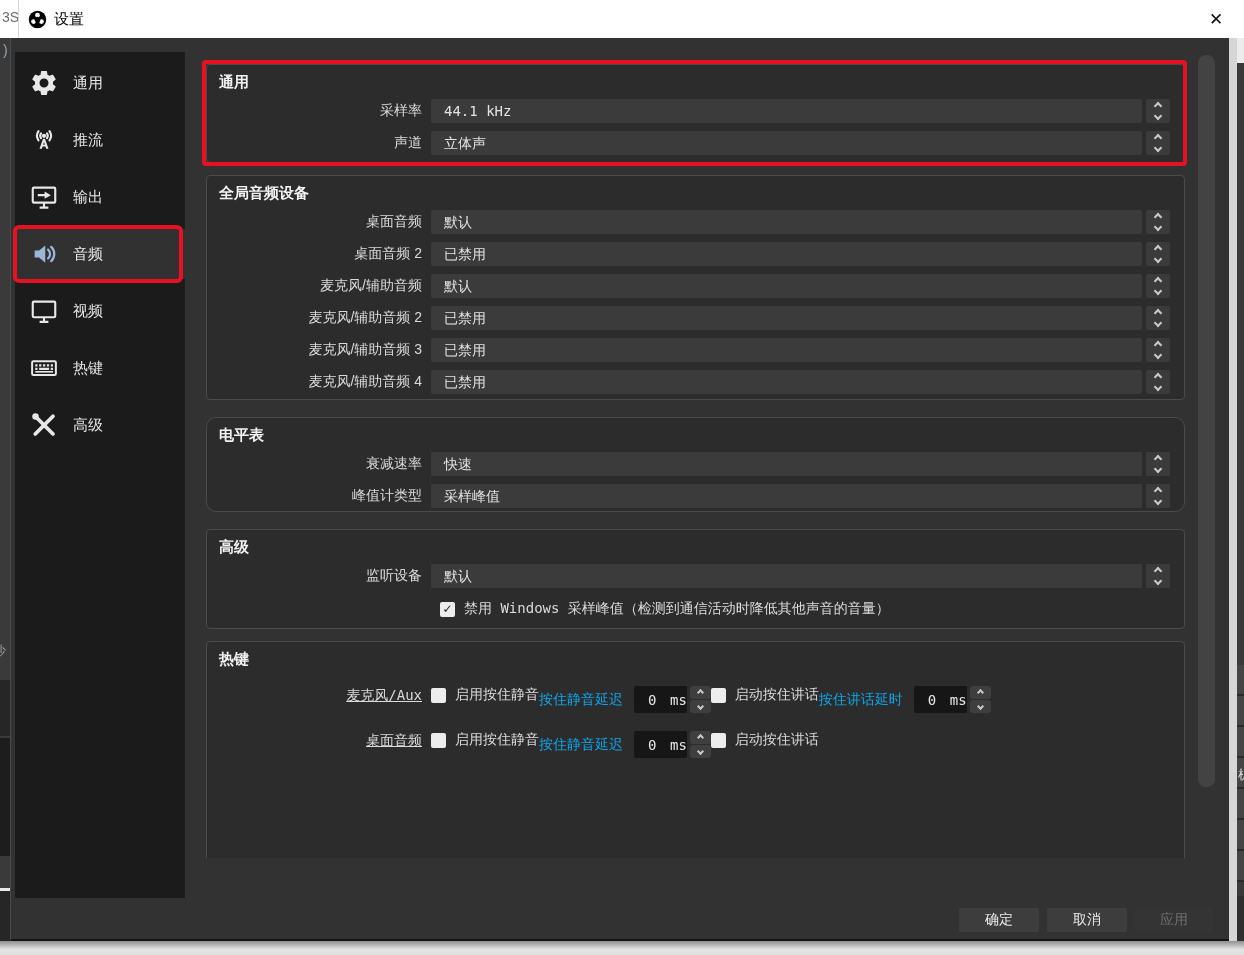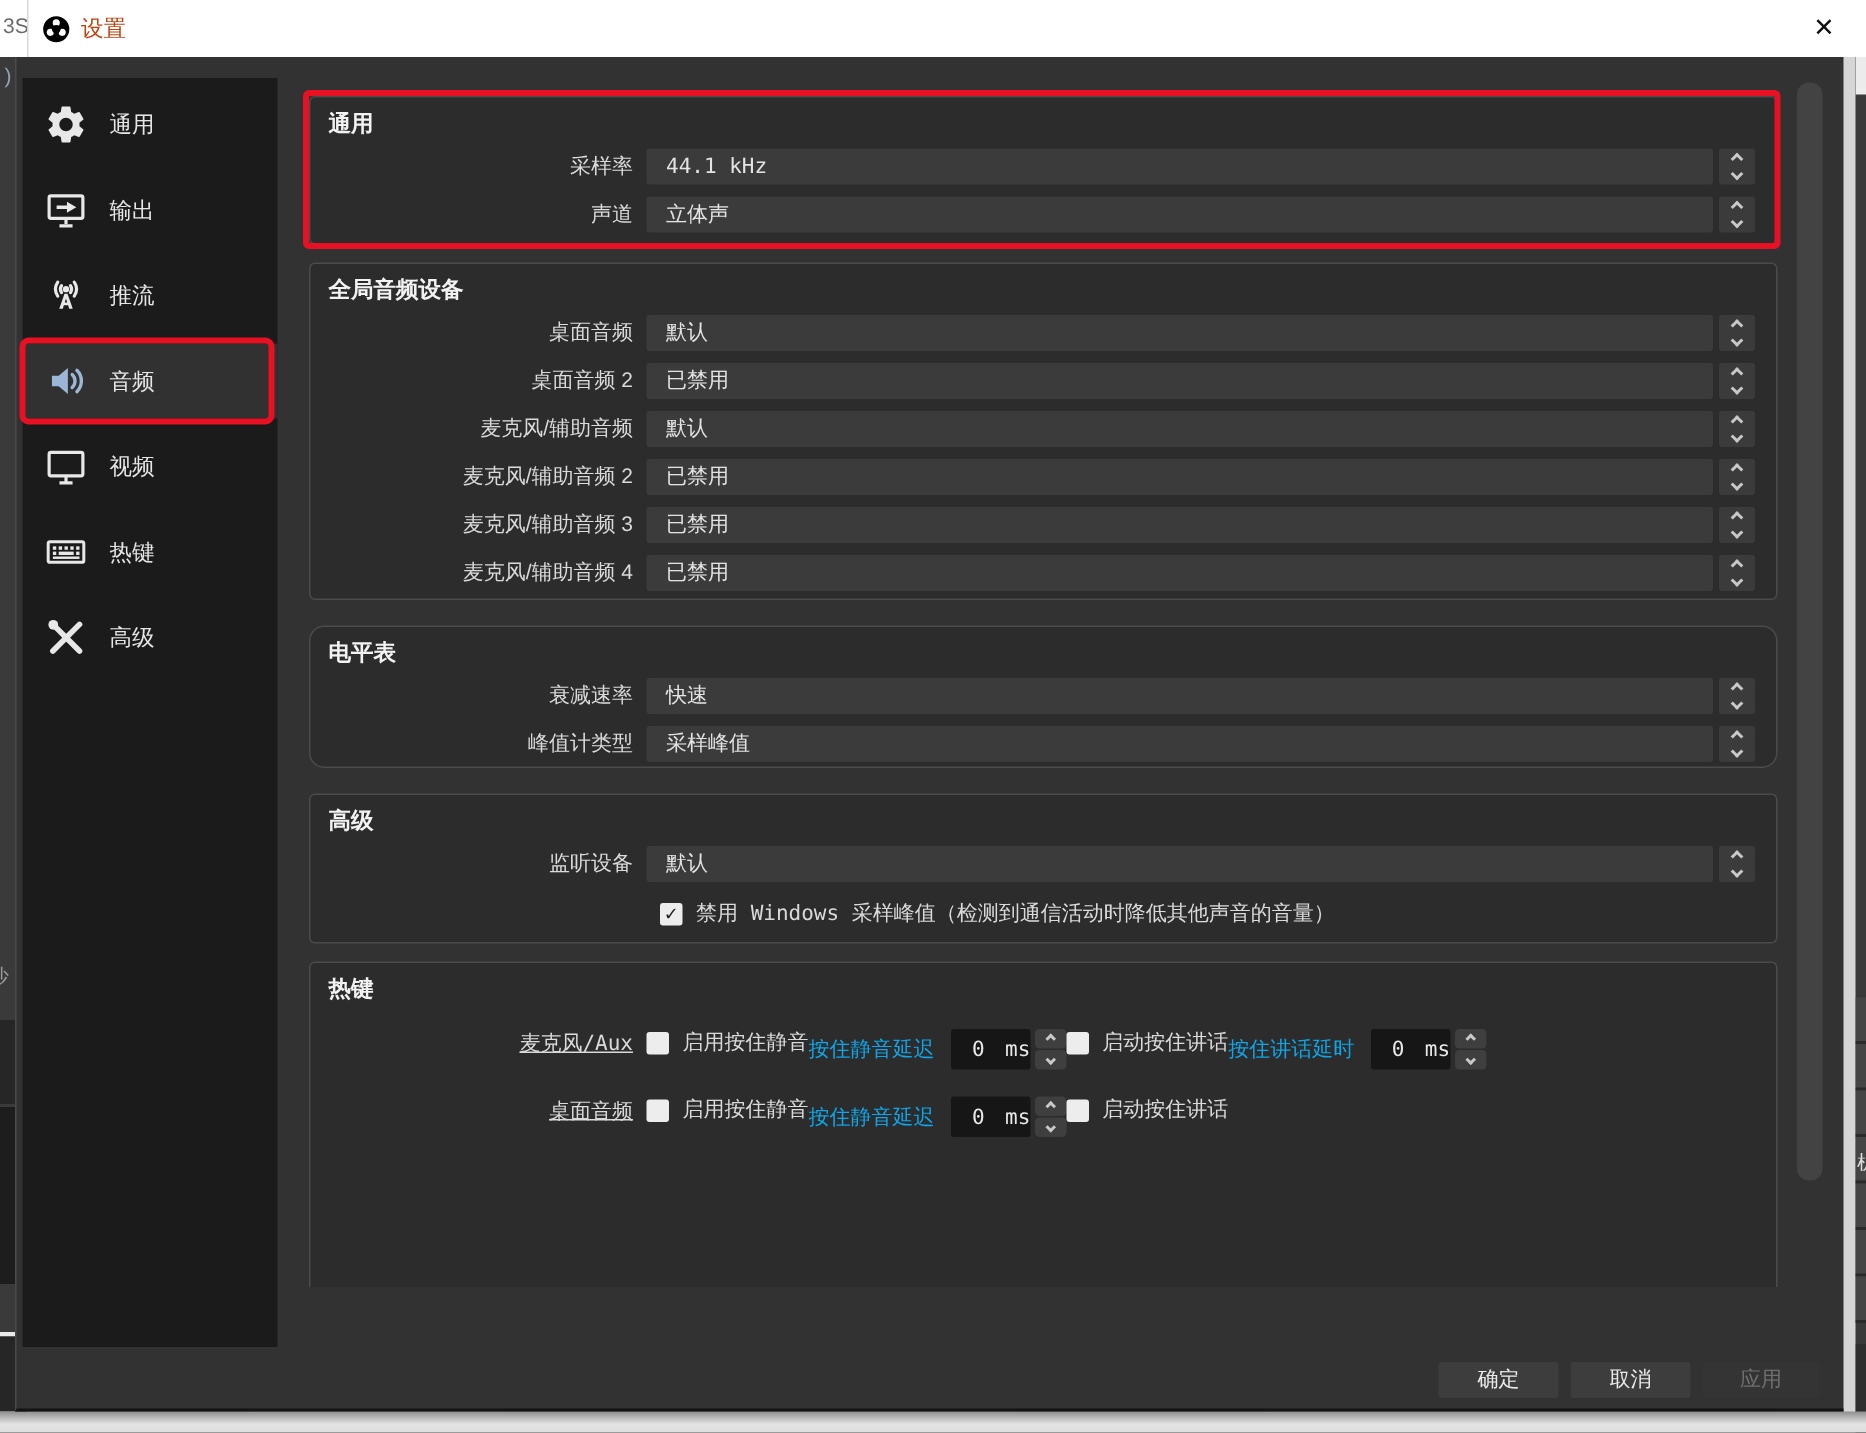--- a/index.html
+++ b/index.html
@@ -22,21 +22,21 @@
   .ur-row .frag { position:absolute; left:1px; top:8px; color:#dcdcdc; font-size:13px; }
   .ur-bottom { position:absolute; top:896px; left:0; width:7px; height:59px; background:#2f2f2f; }
 
   .bottom-strip { position:absolute; left:0; top:941px; width:1244px; height:14px; background:linear-gradient(#8f8f8f,#e3e3e3 60%,#dedede); }
 
   
   .titlebar { position:absolute; left:0; top:0; width:1244px; height:38px; background:#ffffff; display:flex; align-items:center; }
   .tb-frag { position:absolute; left:2px; top:9px; color:#6b6b6b; font-size:14px; }
   .tb-sep { position:absolute; left:18px; top:0; width:1px; height:38px; background:#d8d8d8; }
   .obs-logo { position:absolute; left:28px; top:10px; width:19px; height:19px; }
-  .tb-title { position:absolute; left:54px; top:10px; color:#c2410c; font-size:15px; }
+  .tb-title { position:absolute; left:54px; top:10px; color:#000000; font-size:15px; }
   .tb-close { position:absolute; left:1200px; top:6px; width:32px; height:26px; display:flex; align-items:center; justify-content:center; color:#111; font-size:17px; cursor:default; }
 
   
   .dialog { position:absolute; left:10px; top:38px; width:1219px; height:903px; background:#323232; border-left:1px solid #4a4a4a; border-bottom:2px solid #141414; }
 
   .sidebar { position:absolute; left:4px; top:14px; width:170px; height:846px; background:#1b1b1b; padding-top:6px; }
   .side-item { height:50px; margin-bottom:7px; display:flex; align-items:center; padding-left:14px; gap:14px; }
   .side-item.sel { background:#313131; }
   .side-item .icon { width:30px; height:30px; color:#e8e8e8; flex:0 0 30px; }
   .side-item.sel .icon { color:#9cb6d6; }
@@ -141,42 +141,42 @@
       <span class="icon">
         <svg viewBox="0 0 24 24" fill="currentColor">
             <path d="M19.14 12.94c.04-.3.06-.61.06-.94s-.02-.64-.07-.94l2.03-1.58a.49.49 0 00.12-.61l-1.92-3.32a.49.49 0 00-.59-.22l-2.39.96c-.5-.38-1.03-.7-1.62-.94L14.4 2.81a.48.48 0 00-.48-.41h-3.84a.48.48 0 00-.48.41l-.36 2.54c-.59.24-1.13.57-1.62.94l-2.39-.96a.49.49 0 00-.59.22L2.72 8.87c-.12.2-.07.47.12.61l2.03 1.58c-.05.3-.07.63-.07.94s.02.64.07.94l-2.03 1.58a.49.49 0 00-.12.61l1.92 3.32c.12.22.37.3.59.22l2.39-.96c.5.38 1.03.7 1.62.94l.36 2.54c.05.24.24.41.48.41h3.84c.24 0 .44-.17.48-.41l.36-2.54c.59-.24 1.13-.56 1.62-.94l2.39.96c.22.08.47 0 .59-.22l1.92-3.32a.49.49 0 00-.12-.61l-2.01-1.58zM12 15.6a3.6 3.6 0 110-7.2 3.6 3.6 0 010 7.2z"></path>
           </svg>
       </span>
       <span class="slabel">通用</span>
     </div>
     <div class="side-item">
       <span class="icon">
         <svg viewBox="0 0 24 24">
-          <rect x="3" y="4.5" width="18" height="12" rx="1" fill="none" stroke="currentColor" stroke-width="1.7"></rect>
-          <path d="M7 10.5h6" stroke="currentColor" stroke-width="1.8"></path>
-          <path d="M12.5 7.6l5 2.9-5 2.9z" fill="currentColor"></path>
-          <path d="M12 16.5v3M8.5 20.5h7" stroke="currentColor" stroke-width="1.7"></path>
-        </svg>
-      </span>
-      <span class="slabel">输出</span>
-    </div>
-    <div class="side-item">
-      <span class="icon">
-        <svg viewBox="0 0 24 24">
           <g fill="none" stroke="currentColor" stroke-width="1.7" stroke-linecap="round">
             <path d="M7.6 4.9a6.6 6.6 0 000 7.4"></path>
               <path d="M9.6 6.7a3.5 3.5 0 000 3.8"></path>
             <path d="M16.4 4.9a6.6 6.6 0 010 7.4"></path>
               <path d="M14.4 6.7a3.5 3.5 0 010 3.8"></path>
           </g>
           <circle cx="12" cy="8.6" r="1.7" fill="currentColor"></circle>
           <path d="M11.2 11h1.6l2.8 8h-1.9l-.55-1.8h-2.3L10.3 19H8.4l2.8-8zm.8 2.6l-.65 2.1h1.3L12 13.6z" fill="currentColor"></path>
         </svg>
       </span>
       <span class="slabel">推流</span>
+    </div>
+    <div class="side-item">
+      <span class="icon">
+        <svg viewBox="0 0 24 24">
+          <rect x="3" y="4.5" width="18" height="12" rx="1" fill="none" stroke="currentColor" stroke-width="1.7"></rect>
+          <path d="M7 10.5h6" stroke="currentColor" stroke-width="1.8"></path>
+          <path d="M12.5 7.6l5 2.9-5 2.9z" fill="currentColor"></path>
+          <path d="M12 16.5v3M8.5 20.5h7" stroke="currentColor" stroke-width="1.7"></path>
+        </svg>
+      </span>
+      <span class="slabel">输出</span>
     </div>
     <div class="side-item sel">
       <span class="icon">
         <svg viewBox="0 0 24 24">
           <path d="M4.5 9.2v5.6h3.6l4.9 4.1V5.1L8.1 9.2H4.5z" fill="currentColor"></path>
           <g fill="none" stroke="currentColor" stroke-width="1.8" stroke-linecap="round">
             <path d="M15.3 8.5a4.8 4.8 0 010 7"></path>
             <path d="M17.8 6.3a8 8 0 010 11.4"></path>
           </g>
         </svg>

